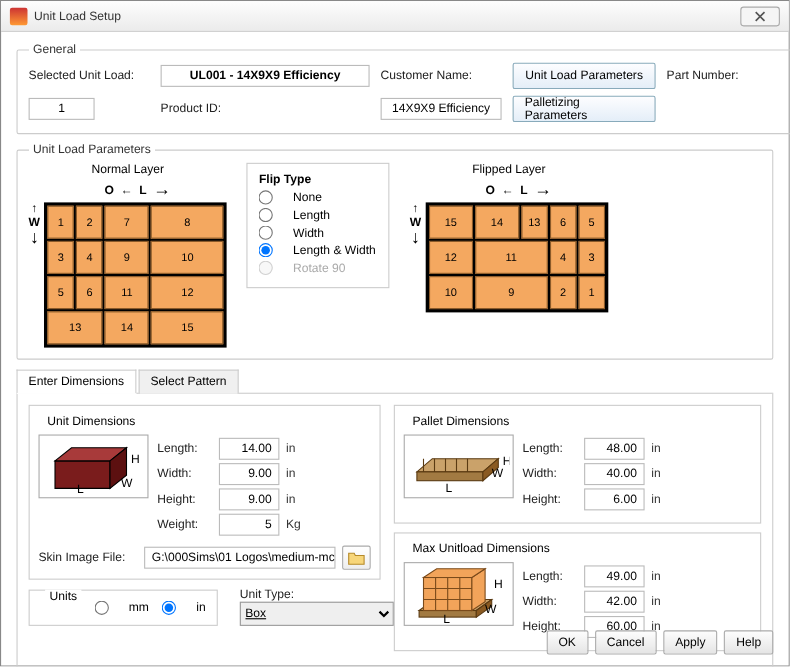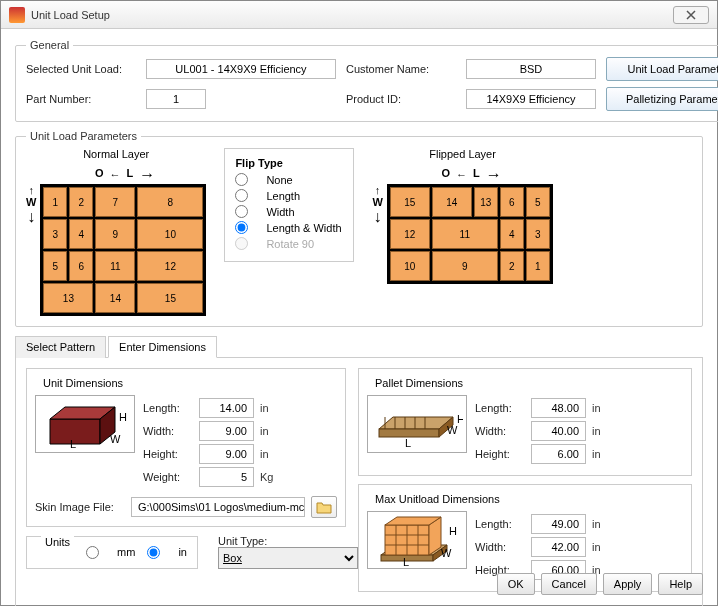--- a/index.html
+++ b/index.html
@@ -7,21 +7,21 @@
 .window { width: 718px; height: 606px; border: 1px solid #888; background: #fff; position: relative; }
 .titlebar { height: 28px; background: linear-gradient(#fdfdfd,#ebebeb); border-bottom: 1px solid #ccc; display: flex; align-items: center; padding: 0 8px; justify-content: space-between; }
 .titlebar .ico { width: 16px; height: 16px; background: linear-gradient(#c33,#f93); margin-right: 6px; border-radius: 2px; }
 .titlebar .ttl { flex: 1; color: #333; }
 .closebox { width: 36px; height: 18px; border: 1px solid #aaa; border-radius: 3px; display: flex; align-items: center; justify-content: center; color: #555; background: #f5f5f5; }
 .content { padding: 10px 14px 8px; }
 fieldset { border: 1px solid #ccc; border-radius: 2px; margin: 0 0 8px; padding: 6px 10px 10px; }
 legend { color: #333; padding: 0 4px; }
 .lbl { color: #222; }
 .val { border: 1px solid #bbb; background: #fff; height: 20px; display: flex; align-items: center; justify-content: center; padding: 0 6px; }
-.valbold { font-weight: normal; }
+.valbold { font-weight: bold; }
 .btn { border: 1px solid #8ab; background: linear-gradient(#fdfdff,#e4eef8); height: 24px; padding: 0 10px; display: flex; align-items: center; justify-content: center; border-radius: 2px; }
 .btn-small { height: 22px; padding: 0 10px; border: 1px solid #aaa; background: linear-gradient(#fdfdfd,#e5e5e5); display: flex; align-items: center; border-radius: 2px; }
 .general-grid { display: grid; grid-template-columns: 110px 190px 110px 130px 150px; gap: 6px 10px; align-items: center; }
 .layers { display: flex; gap: 18px; align-items: flex-start; }
 .layerblock { display: flex; flex-direction: column; align-items: center; }
 .layerlabel { margin-bottom: 4px; }
 .pallet { display: grid; grid-template-columns: repeat(5, 34px); grid-auto-rows: 24px; gap: 2px; background: #000; padding: 3px; }
 .cell { background: #f4a860; border: 1px solid #8a5a2a; display: flex; align-items: center; justify-content: center; color: #000; font-size: 10px; }
 .flipgroup { border: 1px solid #ccc; padding: 8px 10px; width: 130px; }
 .flipgroup .leg { font-weight: bold; }
@@ -72,21 +72,20 @@
   </div>
 
   <div class="content">
 
     <fieldset>
       <legend>General</legend>
       <div class="general-grid">
         <span class="lbl">Selected Unit Load:</span>
         <div class="val valbold">UL001 - 14X9X9 Efficiency</div>
         <span class="lbl">Customer Name:</span>
-        <div class="val">BSD</div>
         <div class="btn">Unit Load Parameters</div>
 
         <span class="lbl">Part Number:</span>
         <div class="val" style="width:60px;justify-self:start;">1</div>
         <span class="lbl">Product ID:</span>
         <div class="val">14X9X9 Efficiency</div>
         <div class="btn">Palletizing Parameters</div>
       </div>
     </fieldset>
 
@@ -180,22 +179,22 @@
               <div class="cell" style="grid-row:3;grid-column:2/span 2;">9</div>
               <div class="cell" style="grid-row:3;grid-column:4/span 1;">2</div>
               <div class="cell" style="grid-row:3;">1</div>
             </div>
           </div>
         </div>
       </div>
     </fieldset>
 
     <div class="tabs">
+      <div class="tab active">Enter Dimensions</div>
       <div class="tab">Select Pattern</div>
-      <div class="tab active">Enter Dimensions</div>
     </div>
     <div class="tabbody">
       <div class="leftcol">
         <div class="dimbox">
           <div class="hdr">Unit Dimensions</div>
           <div style="display:flex;">
             <div class="imgstub">
               <svg width="90" height="50" viewBox="0 0 90 50">
                   <polygon points="10,20 60,20 60,45 10,45" fill="#7a1c1c" stroke="#000"></polygon>
                   <polygon points="10,20 25,8 75,8 60,20" fill="#a83a3a" stroke="#000"></polygon>

